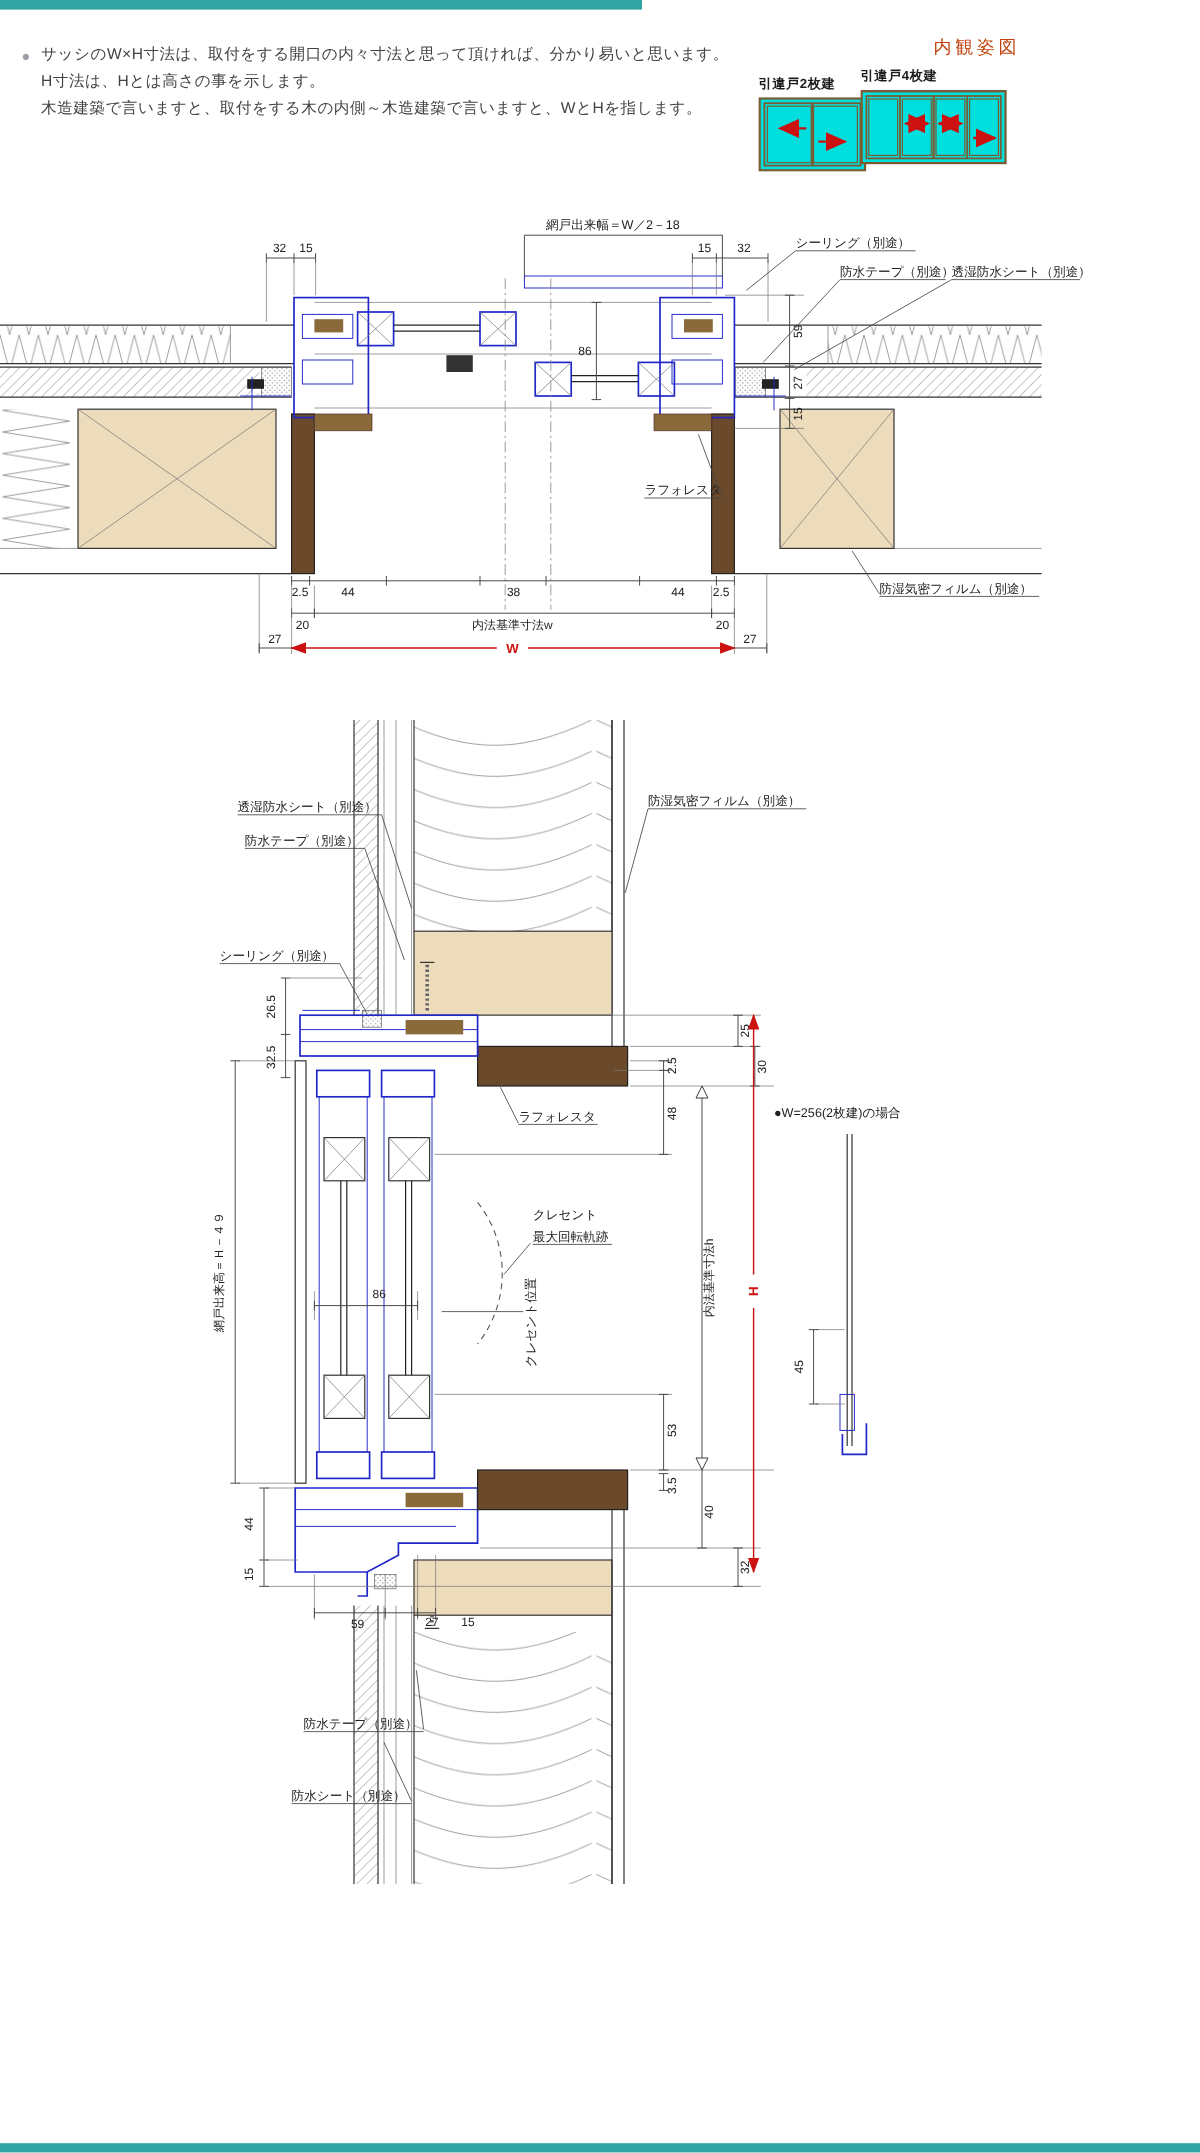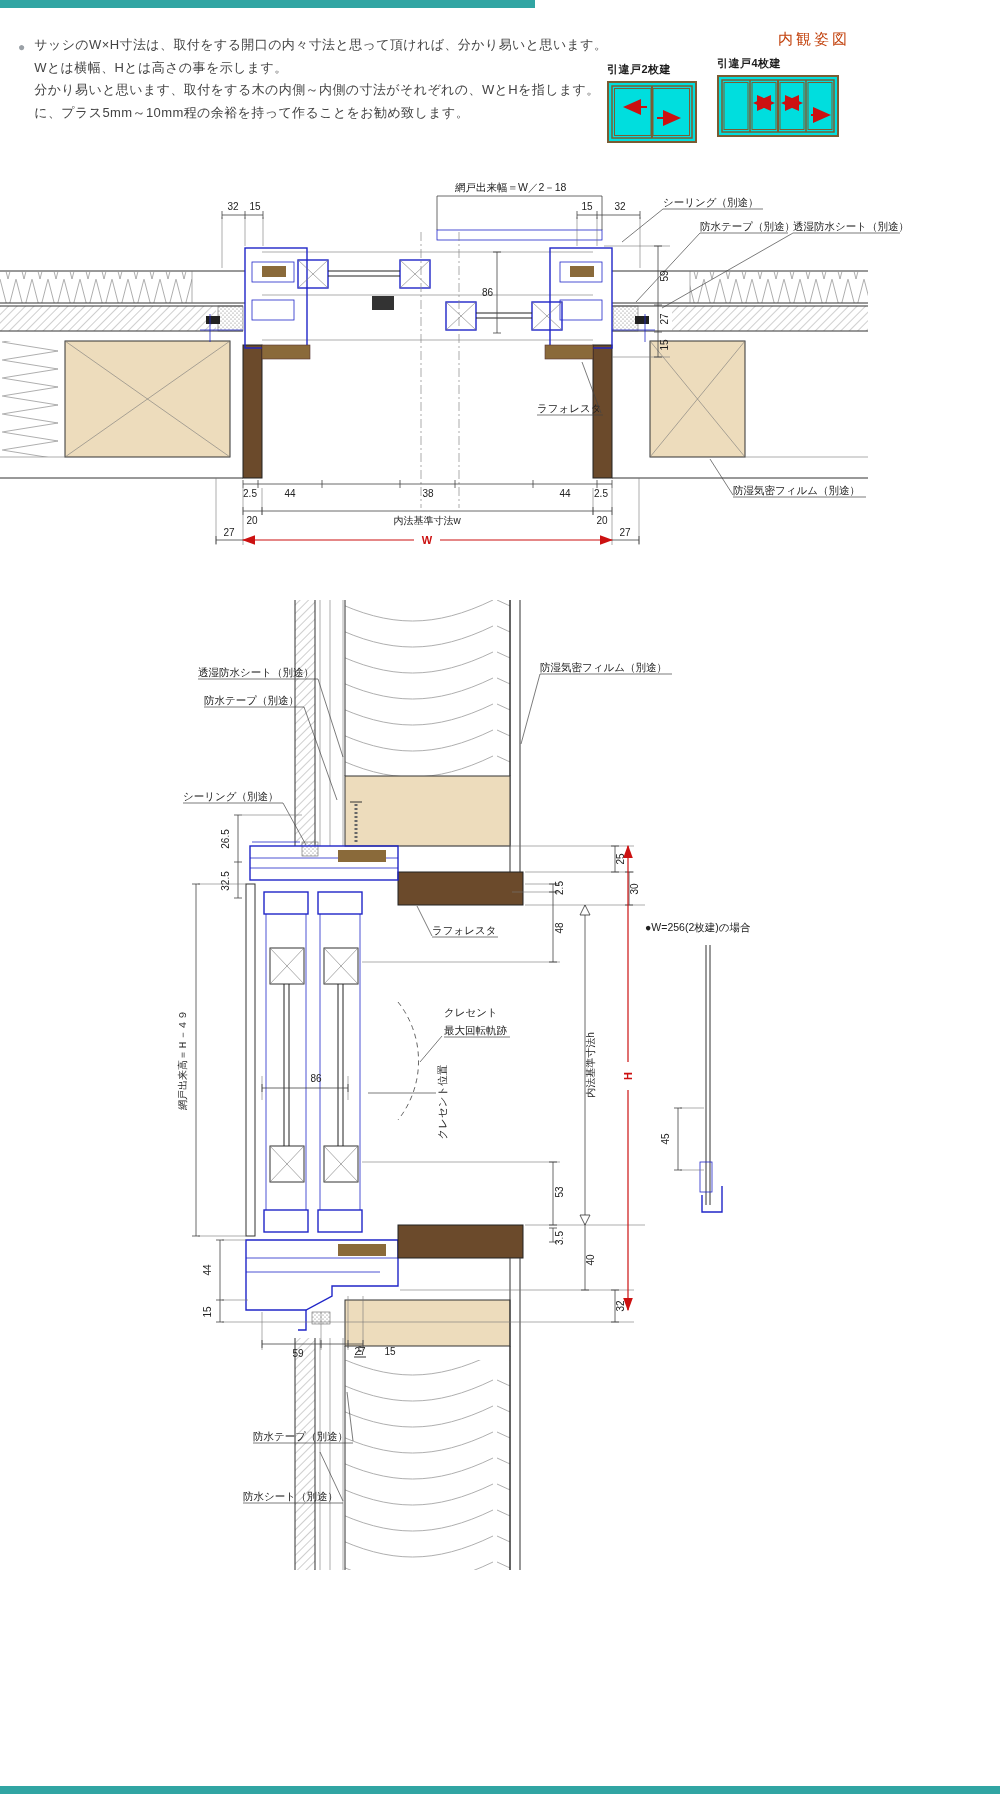--- a/index.html
+++ b/index.html
@@ -34,29 +34,28 @@
 <body>
 
 <div class="page">
 
   <div class="bar top"></div>
 
   <div class="intro">
     <span class="bullet">●</span>
     <div class="intro-lines">
       <div>サッシのW×H寸法は、取付をする開口の内々寸法と思って頂ければ、分かり易いと思います。</div>
-      <div>Wとは横幅、Hとは高さの事を示します。</div>
-      <div>分かり易いと思います、取付をする木の内側～内側の寸法がそれぞれの、WとHを指します。</div>
-      <div>に、プラス5mm～10mm程の余裕を持って作ることをお勧め致します。</div>
+      <div>H寸法は、Hとは高さの事を示します。</div>
+      <div>木造建築で言いますと、取付をする木の内側～木造建築で言いますと、WとHを指します。</div>
     </div>
   </div>
 
   <div class="iv-title">内観姿図</div>
 
-  <div class="iv-block" style="left:607px;top:62px">
+  <div class="iv-block" style="left:632px;top:62px">
     <div class="iv-label">引違戸2枚建</div>
     <svg width="90" height="62" viewBox="0 0 90 62" style="position:static">
       <defs>
         <marker id="ar2" markerWidth="9" markerHeight="8" refX="8" refY="4" orient="auto">
             <path d="M0 0 L9 4 L0 8 Z" fill="#cc1111"></path>
           </marker>
       </defs>
       <rect x="1" y="1" width="88" height="60" fill="#00dede" stroke="#7a5c33" stroke-width="2"></rect>
       <rect x="5" y="5" width="80" height="52" fill="none" stroke="#7a5c33" stroke-width="1.5"></rect>
       <rect x="7.5" y="7.5" width="36.5" height="47" fill="none" stroke="#7a5c33" stroke-width="1"></rect>

